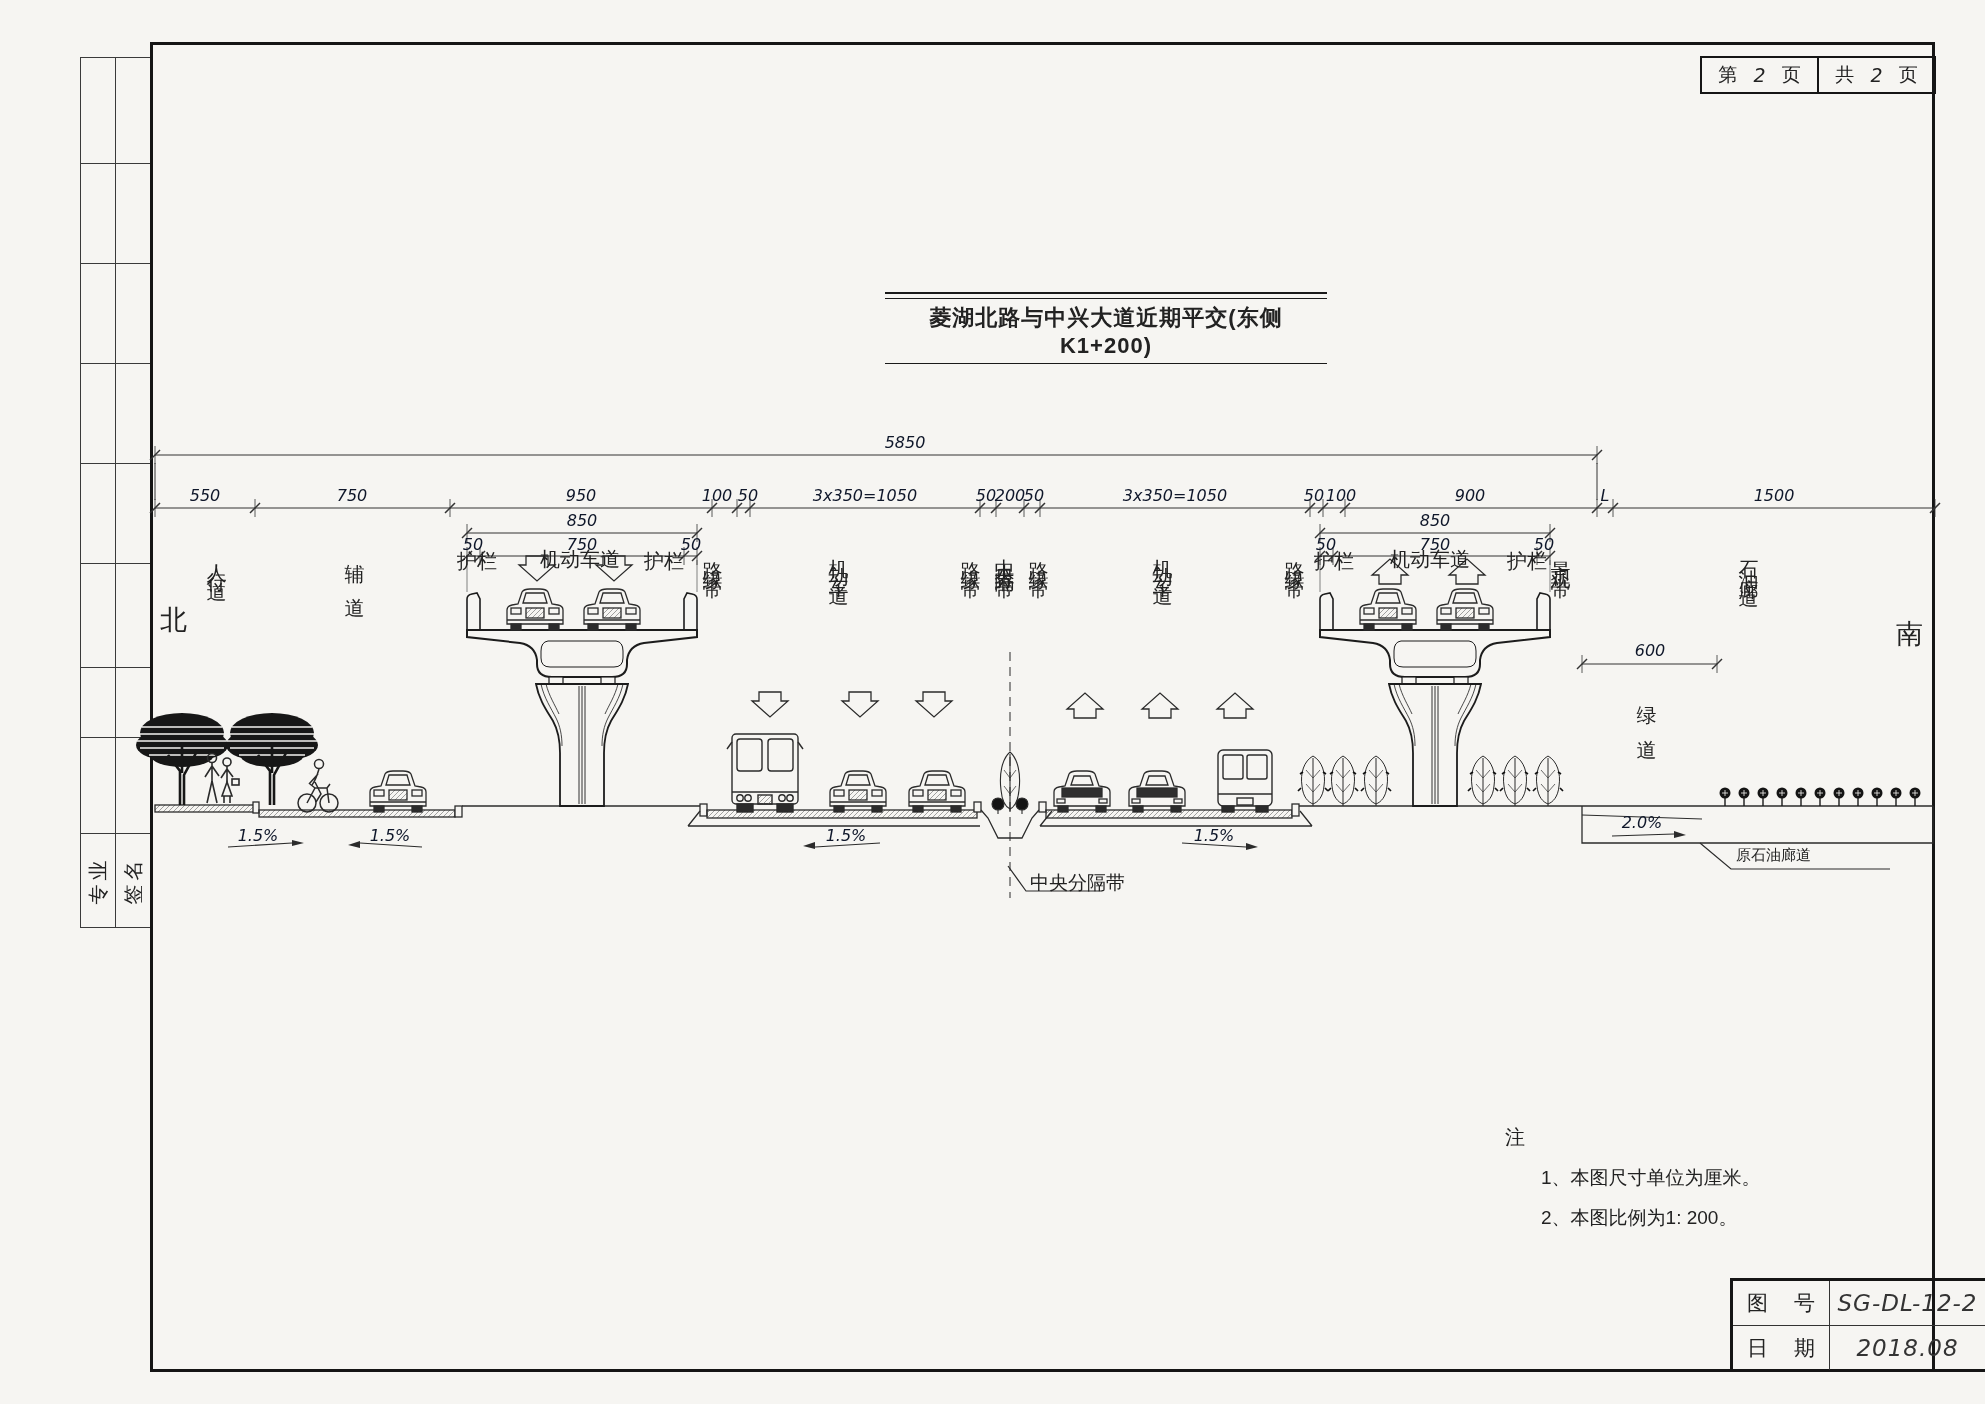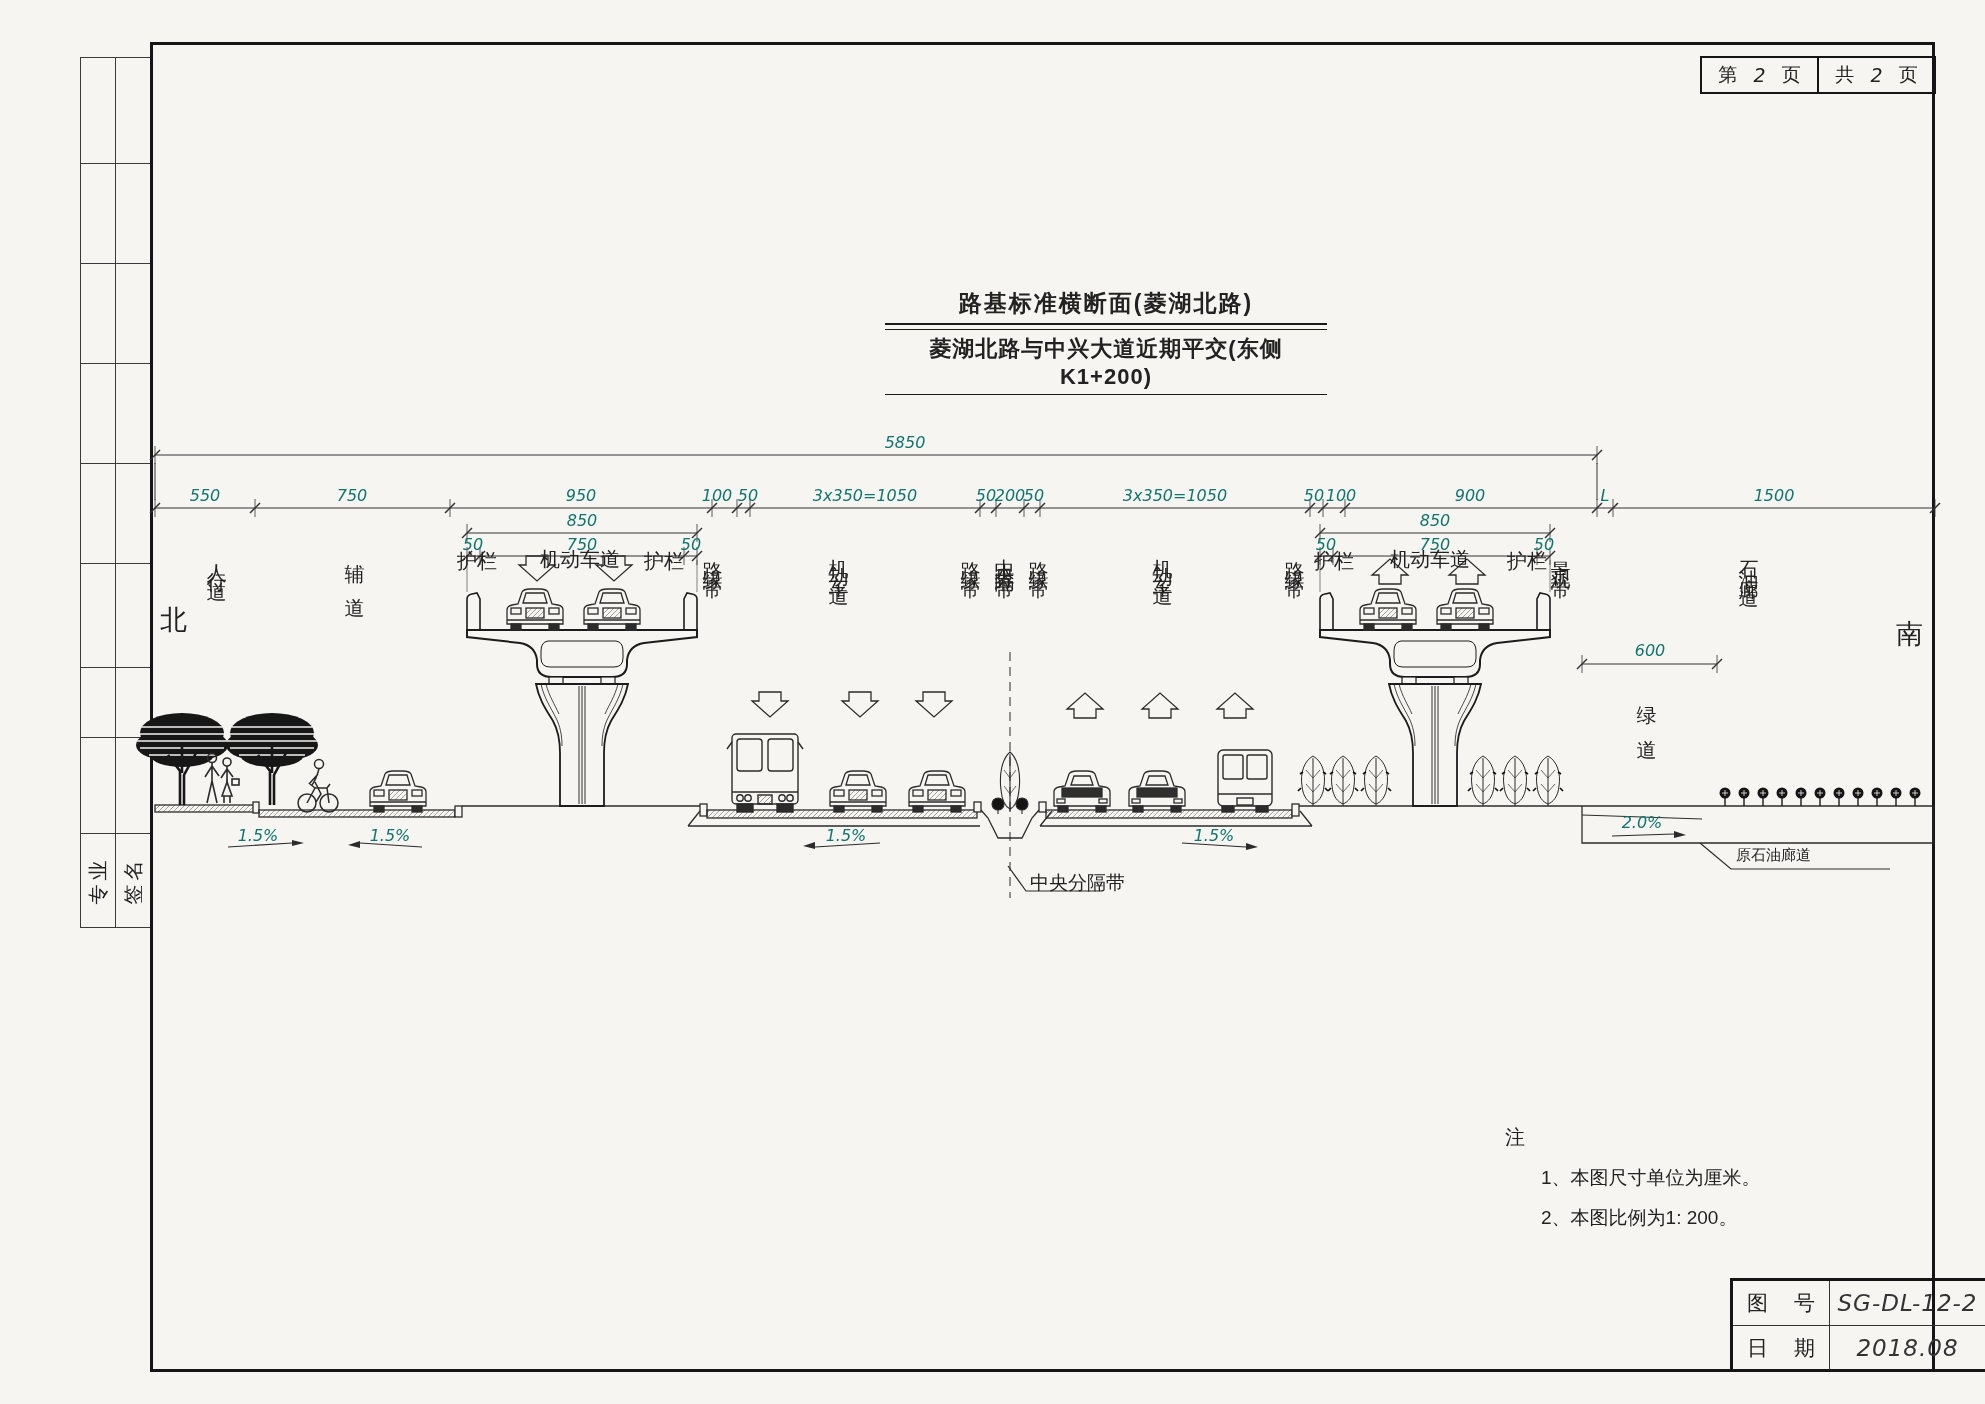--- a/index.html
+++ b/index.html
@@ -1,20 +1,20 @@
 <!DOCTYPE html>
 <html><head>
 <meta charset="utf-8">
 <style>
   html,body{margin:0;padding:0;background:#e8e8e6;}
   .paper{position:relative;width:1985px;height:1404px;background:#f6f5f2;
          font-family:"Liberation Sans",sans-serif;color:#222;overflow:hidden;}
   .t{position:absolute;white-space:nowrap;color:#222;}
   .c{transform:translateX(-50%);}
-  .dim{font-size:16px;font-style:italic;font-family:"DejaVu Sans",sans-serif;color:#0f766e;}
+  .dim{font-size:16px;font-style:italic;font-family:"DejaVu Sans",sans-serif;color:#0f172a;}
   .hlab{font-size:20px;}
   .big{font-size:27px;}
   .vlab{writing-mode:vertical-rl;text-orientation:upright;font-size:20px;letter-spacing:0.45em;}
   .sp-wide{letter-spacing:1.7em;}
   .sp-med{letter-spacing:0.25em;}
   .frame{position:absolute;left:150px;top:42px;width:1785px;height:1330px;border:3px solid #151515;box-sizing:border-box;}
   .line{position:absolute;background:#3a3a3a;}
   
   .title-wrap{position:absolute;left:885px;top:288px;width:442px;text-align:center;}
   .title-main{font-size:23px;font-weight:600;letter-spacing:2px;}
@@ -75,21 +75,20 @@
       <span>页</span>
     </div>
     <div class="cell">
       <span>共</span>
       <span class="num">2</span>
       <span>页</span>
     </div>
   </div>
 
   <div class="title-wrap">
-    <div class="title-main">路基标准横断面(菱湖北路)</div>
     <div class="title-rule1"></div>
     <div class="title-sub">菱湖北路与中兴大道近期平交(东侧K1+200)</div>
     <div class="title-rule2"></div>
   </div>
 
   <svg class="art" width="1985" height="1404" viewBox="0 0 1985 1404">
     <defs>
       <pattern id="hp" width="5" height="5" patternUnits="userSpaceOnUse">
         <path d="M0,5 L5,0" stroke="#8a8a8a" stroke-width="0.8"></path>
       </pattern>

